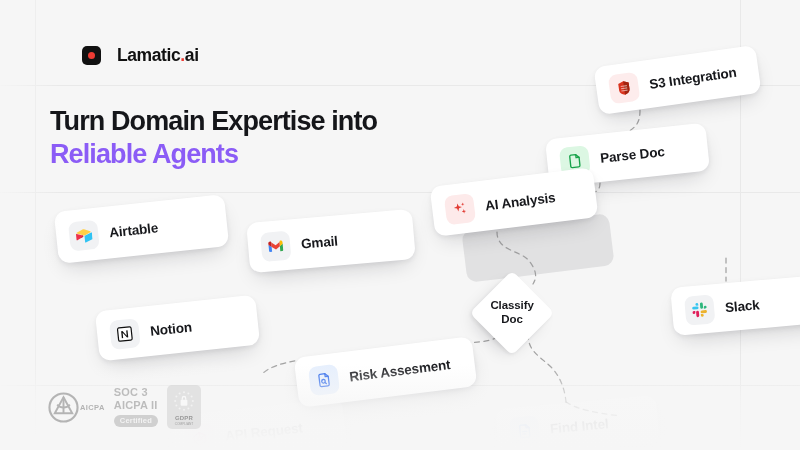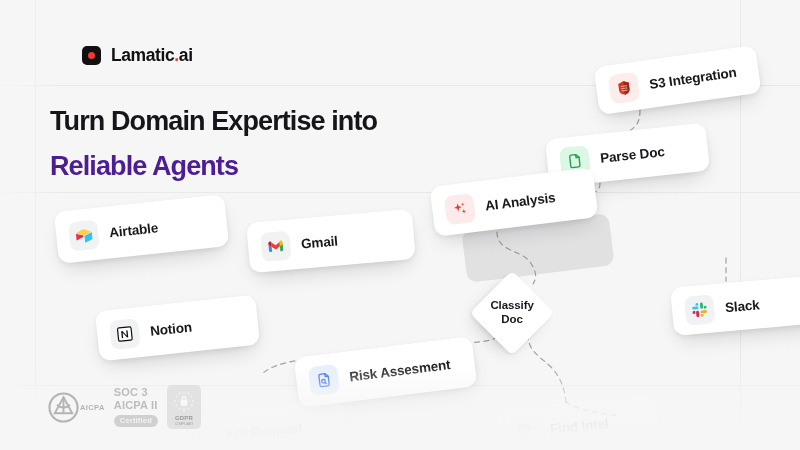--- a/index.html
+++ b/index.html
@@ -10,35 +10,35 @@
     position:relative;
   }
   #stage{position:absolute;inset:0;overflow:hidden;background:#f6f6f6;}
 
   
   .grid-line{position:absolute;background:#e9e9e9;}
   .grid-v{width:1px;top:0;bottom:0;}
   .grid-h{height:1px;left:0;right:0;}
 
   
-  .brand{position:absolute;left:50px;top:45px;display:flex;align-items:center;gap:10px;padding-left:32px;}
+  .brand{position:absolute;left:50px;top:45px;display:flex;align-items:center;gap:16px;padding-left:32px;}
   .brand-mark{width:19px;height:19px;border-radius:5px;background:#111;position:relative;
     display:flex;align-items:center;justify-content:center;}
   .brand-mark::after{content:"";width:7px;height:7px;border-radius:50%;background:#ee3b33;}
   .brand-name{font-size:17.5px;font-weight:700;color:#111;letter-spacing:-0.4px;}
   .brand-name .dot{color:#ee3b33;}
   .brand-name .ai{color:#111;}
 
   
   .headline{position:absolute;left:50px;top:105px;width:420px;}
   .headline .l1,.headline .l2{
     font-size:27px;font-weight:700;letter-spacing:-0.9px;line-height:1.23;display:block;
   }
   .headline .l1{color:#15161a;}
-  .headline .l2{color:#4c1d95;margin-top:12px;}
+  .headline .l2{color:#8b5cf6;}
 
   
   .badges{position:absolute;left:48px;top:385px;display:flex;align-items:center;gap:9px;
     opacity:.62;}
   .aicpa{display:flex;flex-direction:row;align-items:center;gap:1px;}
   .aicpa-seal{width:31px;height:31px;}
   .aicpa-text{font-size:7.5px;font-weight:700;color:#8b8b8b;letter-spacing:.4px;}
   .soc{display:flex;flex-direction:column;align-items:flex-start;gap:1px;line-height:1.08;}
   .soc-l1,.soc-l2{font-size:11px;font-weight:700;color:#9a9a9a;letter-spacing:.2px;}
   .soc-cert{margin-top:2px;background:#b9b9b9;color:#f2f2f2;font-size:7.5px;font-weight:700;

